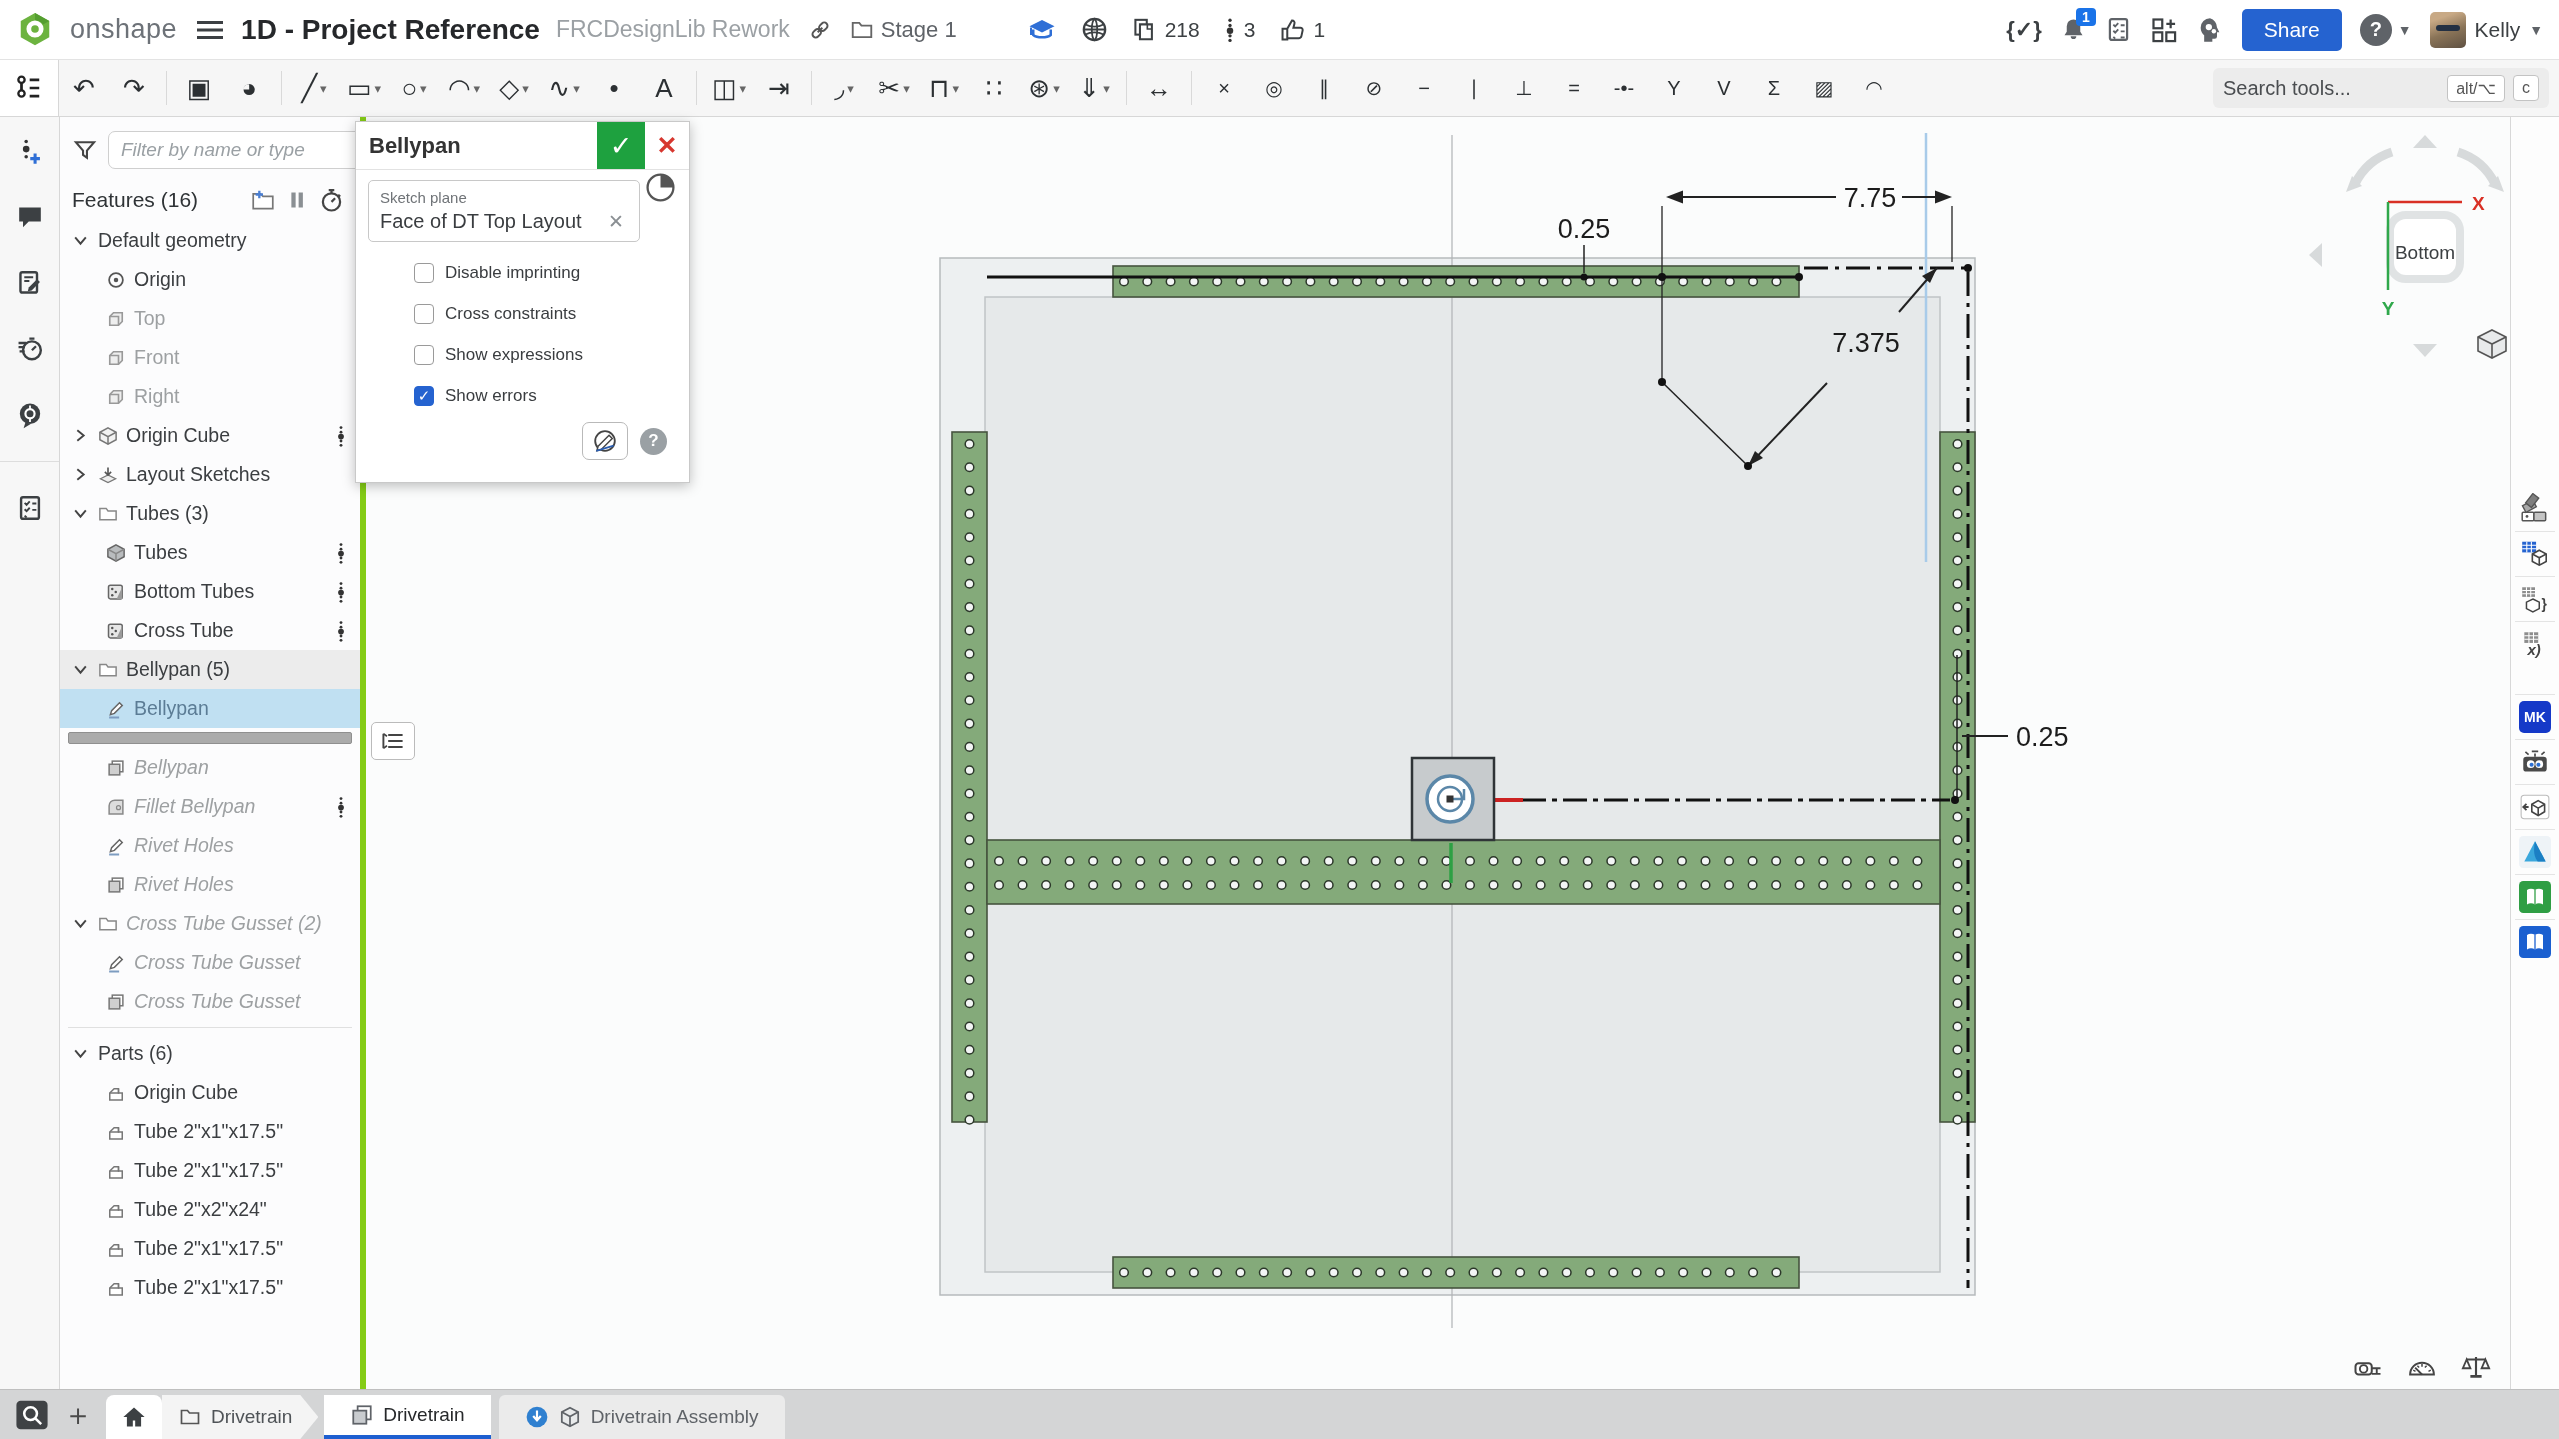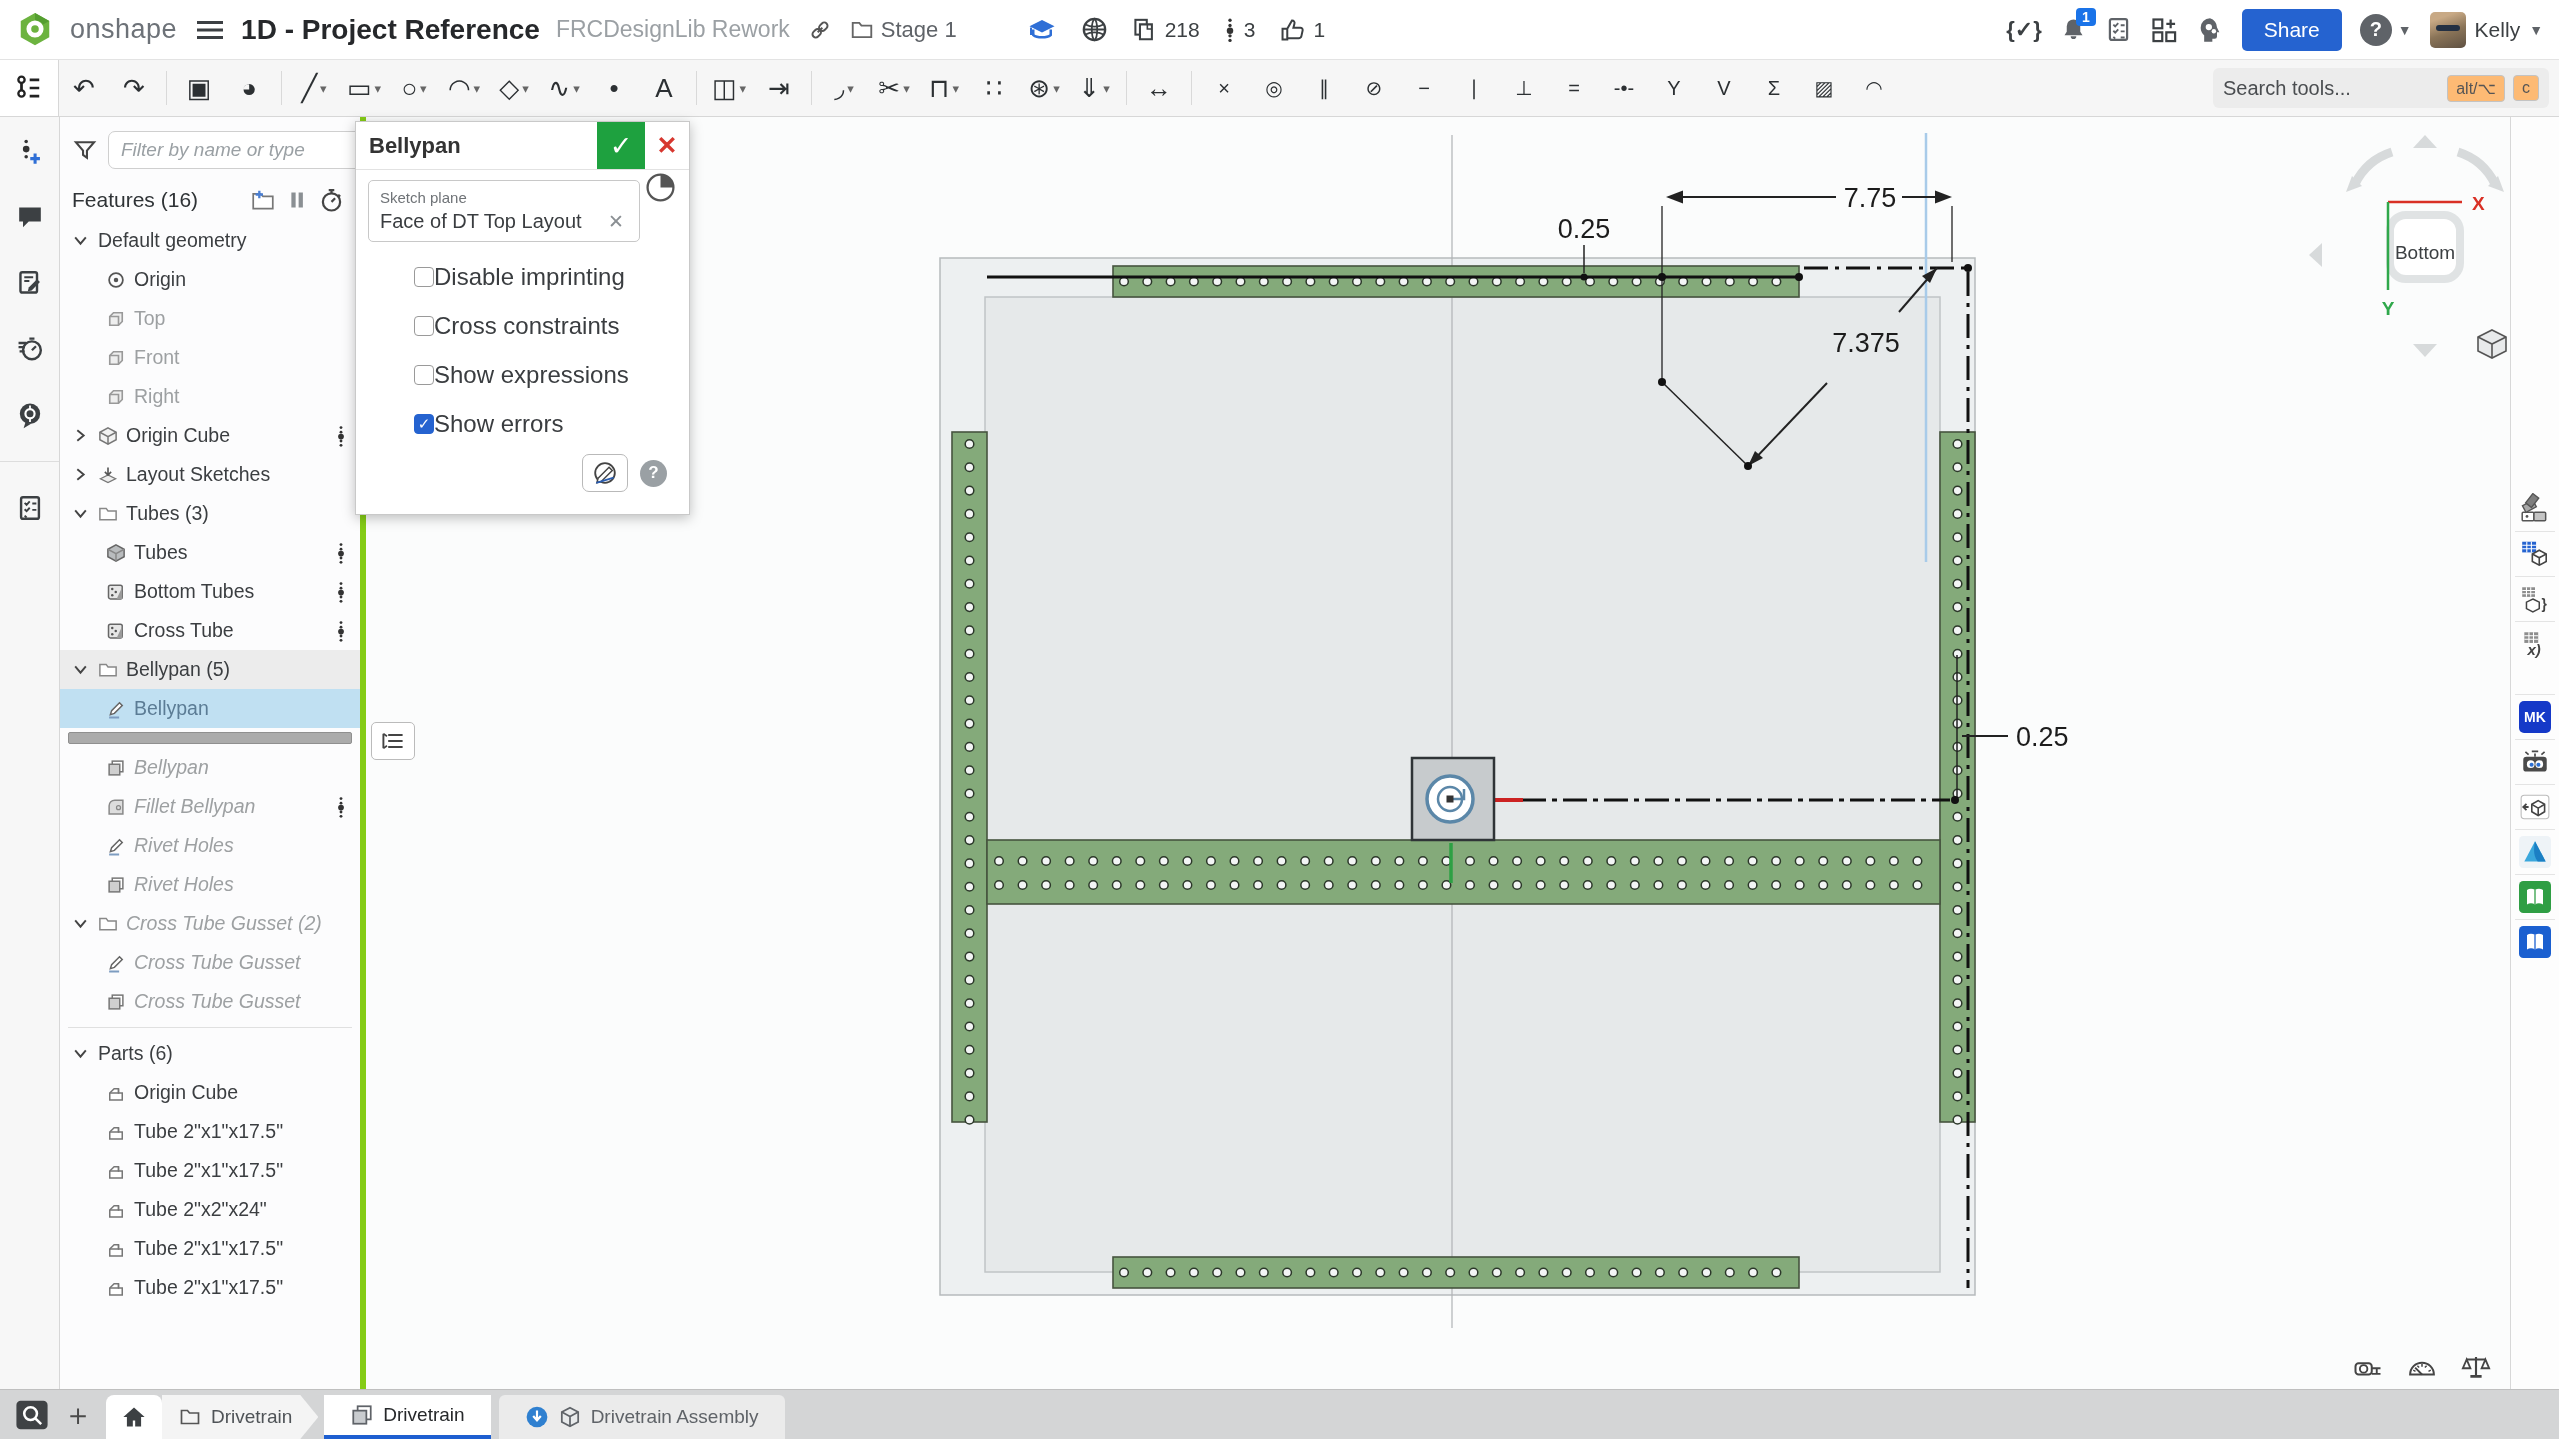--- a/index.html
+++ b/index.html
@@ -37,21 +37,21 @@
   .featcell{width:58px;height:100%;background:#fff;border-right:1px solid #d7d7d7;display:flex;
     align-items:center;justify-content:center;flex:none;}
   .tbtn{height:46px;min-width:40px;padding:0 5px;display:flex;align-items:center;justify-content:center;
     font-size:26px;color:#2c3033;cursor:pointer;border-radius:4px;flex:none;}
   .tbtn .tcaret{font-size:13px;color:#666;margin-left:3px;}
   .tbtn.small{font-size:20px;}
   .tsep{width:1px;height:34px;background:#d9d9d9;margin:0 7px;flex:none;}
   .searchtools{position:absolute;right:10px;top:8px;width:336px;height:40px;background:#ececec;
     border-radius:6px;display:flex;align-items:center;padding:0 10px;box-sizing:border-box;gap:8px;cursor:pointer;}
   .searchtools .stx{flex:1;font-size:20px;color:#4a4d50;}
-  .key{background:#fdba74;border:1px solid #c3c3c3;border-radius:4px;font-size:16px;color:#555;
+  .key{background:#ffffff;border:1px solid #c3c3c3;border-radius:4px;font-size:16px;color:#555;
     padding:3px 8px;}
   
   .leftrail{position:absolute;left:0;top:117px;bottom:49px;width:60px;background:#f7f7f7;
     border-right:1px solid #d7d7d7;display:flex;flex-direction:column;align-items:center;padding-top:14px;box-sizing:border-box;gap:26px;}
   .railbtn{width:40px;height:40px;display:flex;align-items:center;justify-content:center;cursor:pointer;border-radius:4px;}
   .railsep{width:100%;height:1px;background:#ddd;}
   
   .features{position:absolute;left:60px;top:117px;bottom:39px;width:306px;background:#fcfcfd;
     border-right:6px solid #84cc16;box-sizing:border-box;overflow:hidden;}
   .filterrow{display:flex;align-items:center;gap:10px;padding:14px 10px 8px 12px;}
@@ -95,21 +95,21 @@
   .dlgok{width:48px;background:#1ea13f;color:#fff;font-size:27px;display:flex;align-items:center;
     justify-content:center;cursor:pointer;}
   .dlgx{width:44px;color:#d7372f;font-size:25px;font-weight:bold;display:flex;align-items:center;
     justify-content:center;cursor:pointer;}
   .dlgbody{padding:10px 12px 12px 12px;}
   .planebox{border:1px solid #c8c8c8;border-radius:5px;padding:8px 11px;width:272px;box-sizing:border-box;}
   .planelabel{font-size:15px;color:#6f7377;}
   .planerow{display:flex;align-items:center;margin-top:4px;}
   .planeval{flex:1;font-size:20px;color:#3a3d40;}
   .clearx{color:#8a8f93;font-size:19px;cursor:pointer;padding:0 4px;}
-  .optrow{display:flex;align-items:center;margin-top:21px;font-size:24px;color:#3a3d40;padding-left:46px;}
+  .optrow{display:flex;align-items:center;gap:11px;margin-top:21px;font-size:17px;color:#3a3d40;padding-left:46px;}
   .cb{width:20px;height:20px;border:1.5px solid #9a9a9a;border-radius:4px;box-sizing:border-box;
     flex:none;display:flex;align-items:center;justify-content:center;background:#fff;cursor:pointer;}
   .cb.on{background:#2563d0;border-color:#2563d0;color:#fff;font-size:15px;}
   .cb.on::after{content:"✓";}
   .dlgfoot{display:flex;justify-content:flex-end;align-items:center;gap:12px;padding:16px 10px 10px 0;}
   .sketchbtn{width:44px;height:36px;border:1px solid #b9b9b9;border-radius:7px;display:flex;
     align-items:center;justify-content:center;background:#fff;cursor:pointer;}
   .qmark{width:27px;height:27px;border-radius:50%;background:#9aa0a4;color:#fff;font-size:17px;
     font-weight:bold;display:flex;align-items:center;justify-content:center;}
   .pieicon{position:absolute;left:645px;top:172px;z-index:21;cursor:pointer;}

